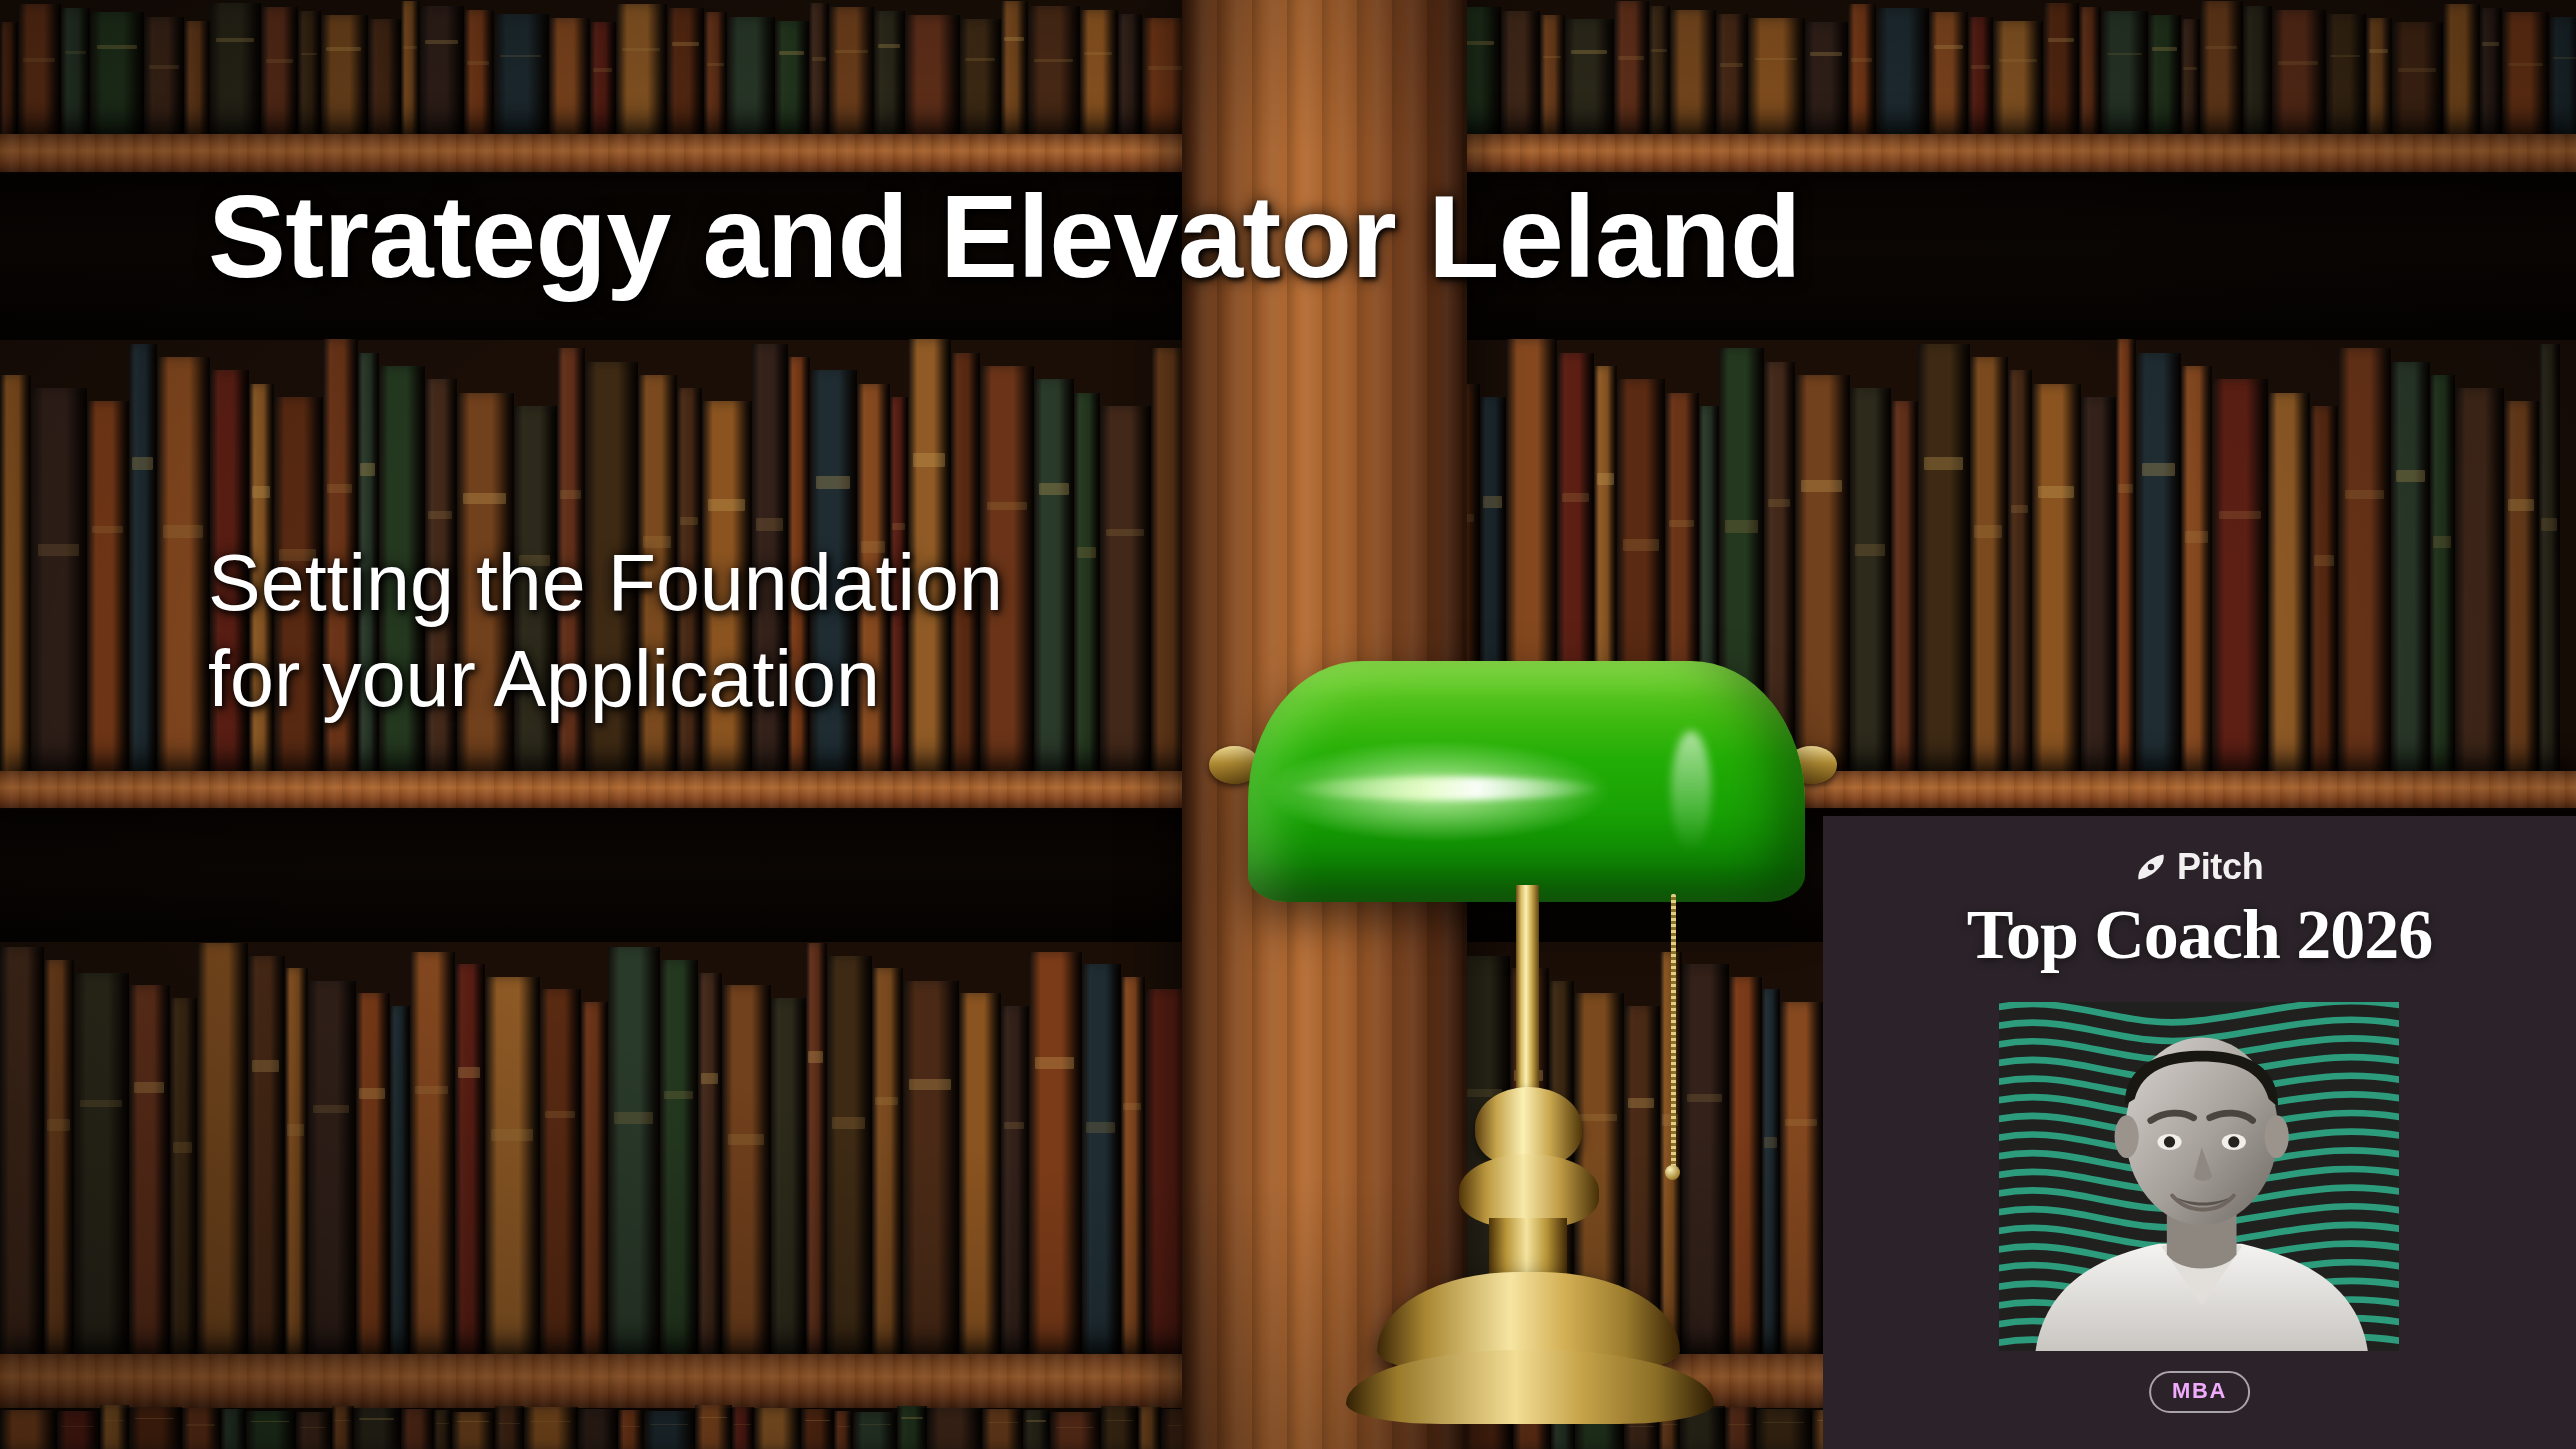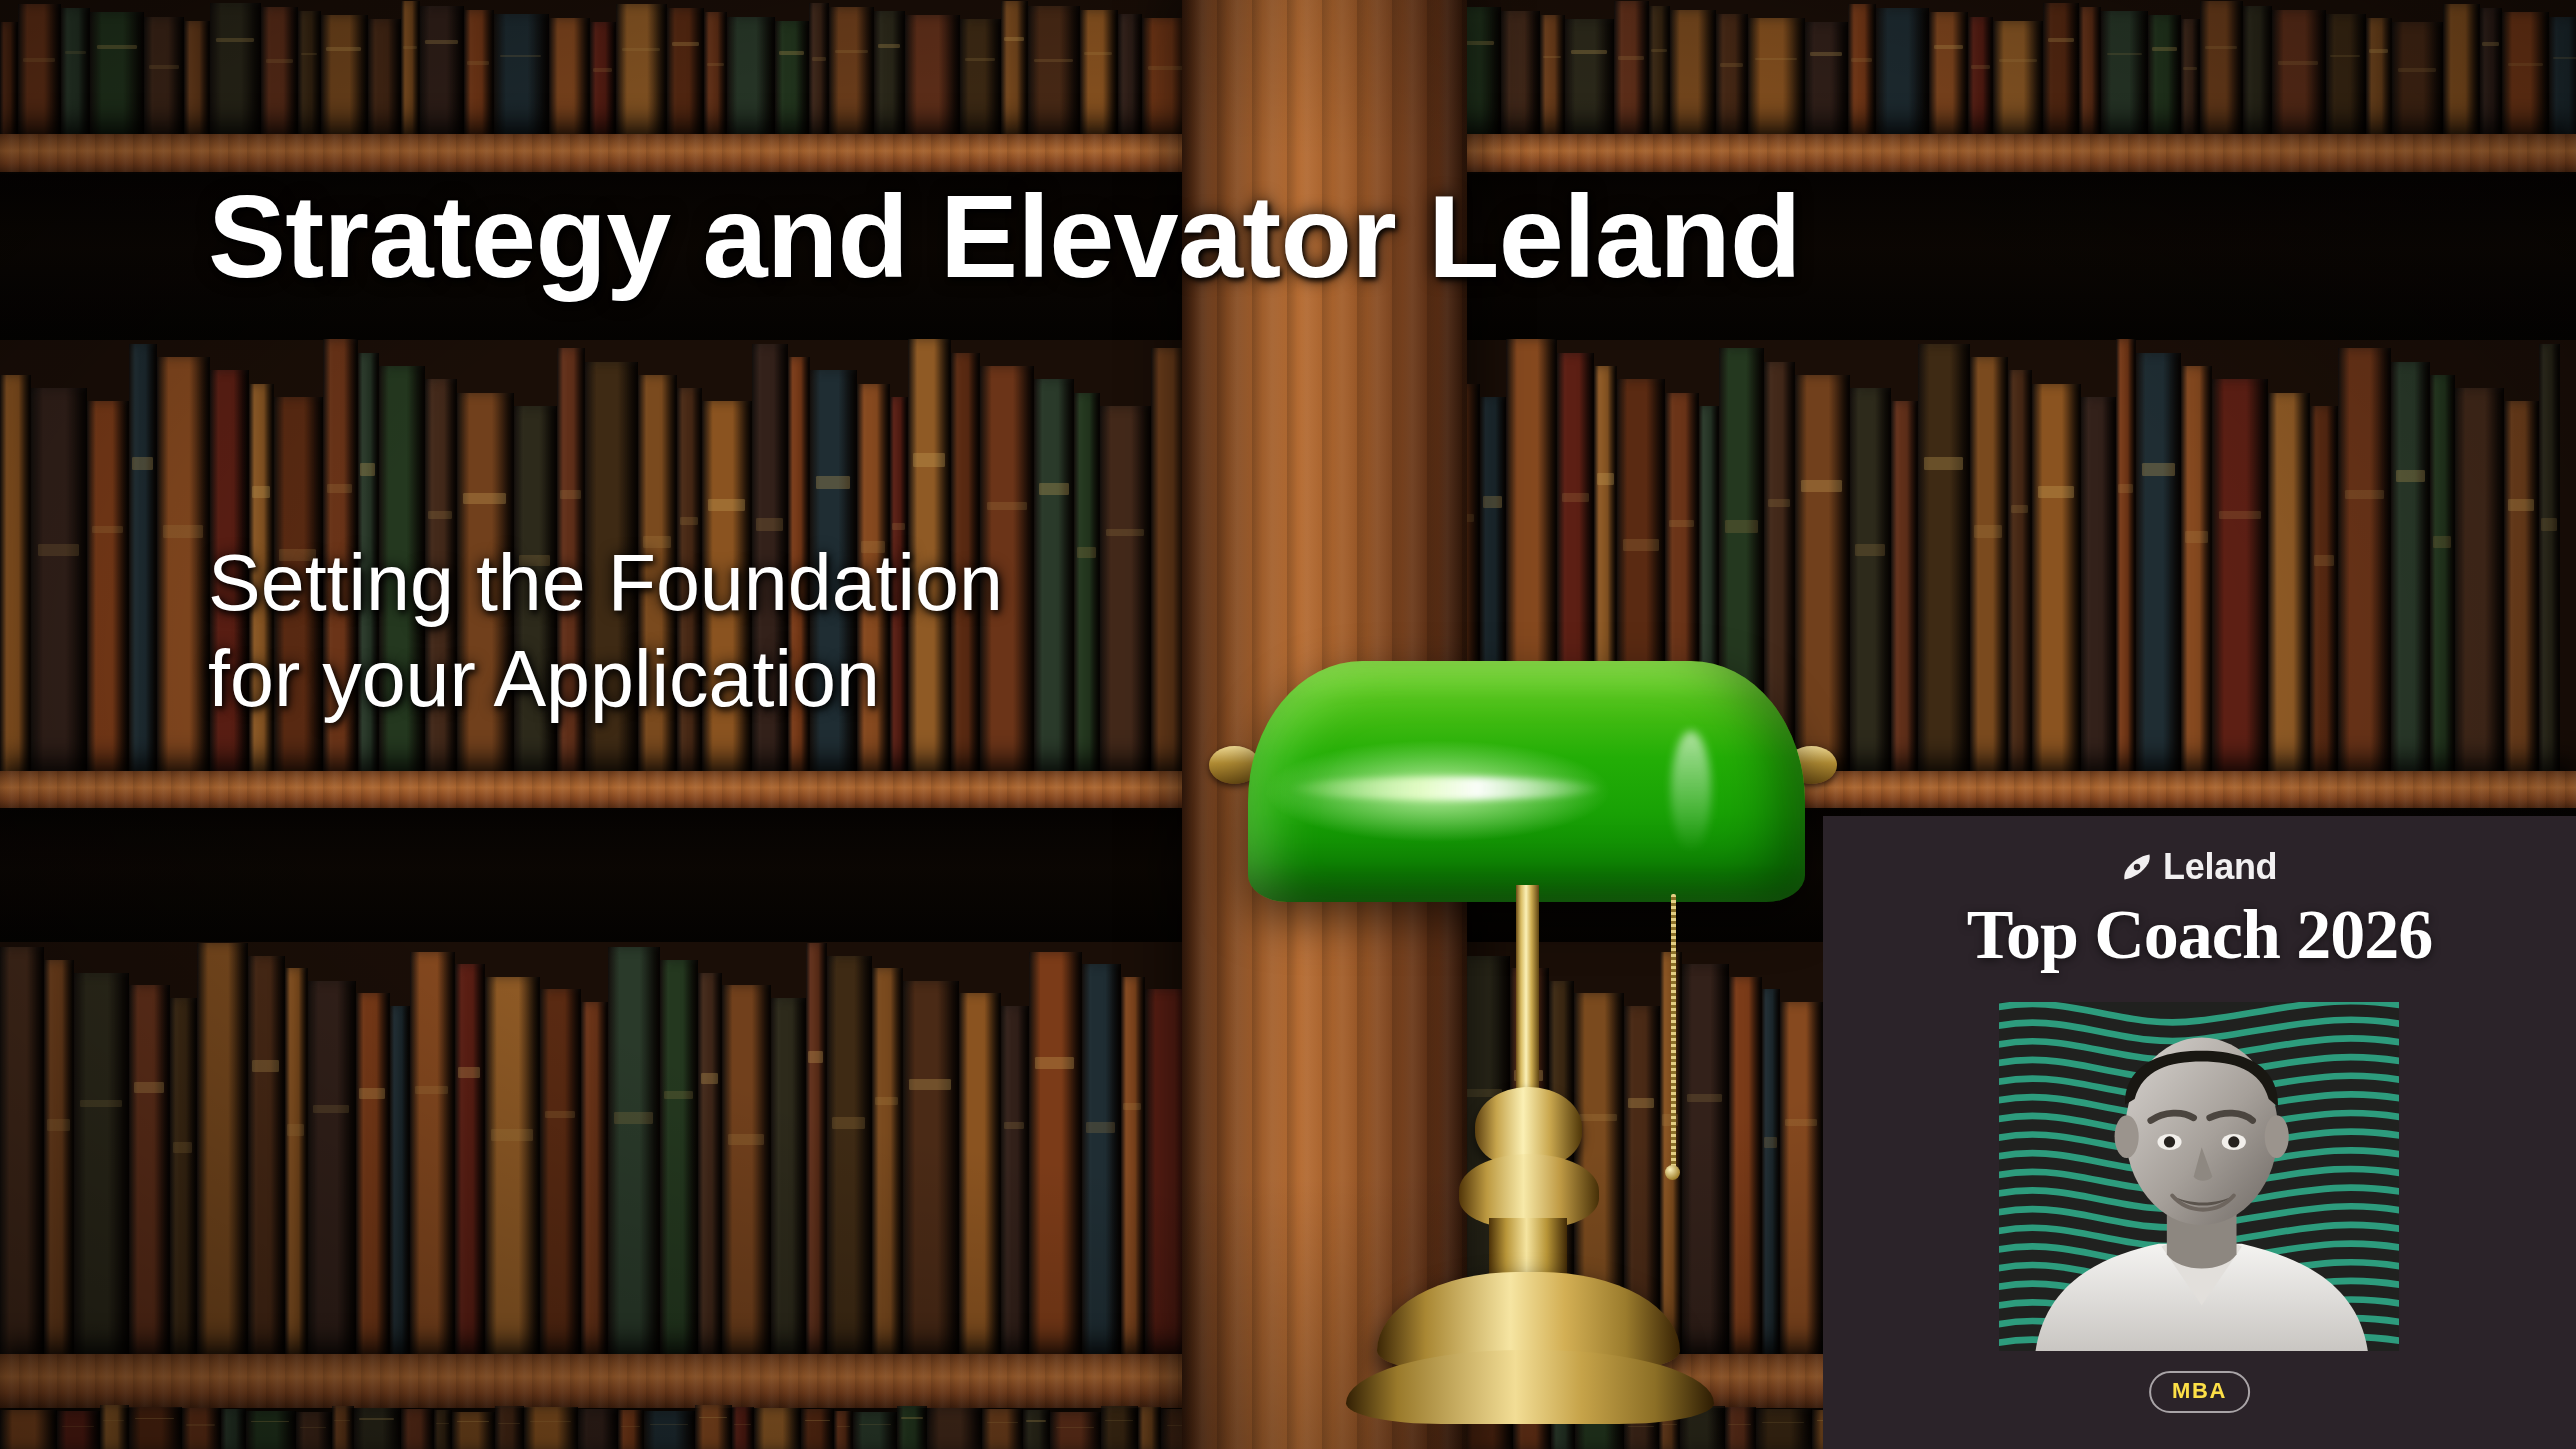--- a/index.html
+++ b/index.html
@@ -353,21 +353,21 @@
     top: 555px;
     transform: translateX(-50%);
     min-width: 63px;
     padding: 5.4px 17.4px 6.7px;
     border: 2.7px solid #a9a4a7;
     border-radius: 27px;
     text-align: center;
     font-size: 22px;
     font-weight: bold;
     letter-spacing: 1.7px;
-    color: #fde047;
+    color: #f0abfc;
     background: transparent;
   }
 </style>
 </head>
 <body>
 
 <div class="slide">
 
   <div class="shelf-bg">
 
@@ -692,21 +692,21 @@
   <div class="slide-subtitle">Setting the Foundation
 for your Application</div>
 
   <div class="coach-card">
 
     <div class="coach-brand">
       <svg class="leland-mark" viewBox="0 0 48 48">
         <path d="M44 4 C30 6 14 16 6 30 C4 34 3 40 4 44 C18 42 34 32 42 18 C44 14 45 8 44 4 Z" fill="#f2f0f1"></path>
         <circle cx="24" cy="24" r="5.2" fill="#2b2329"></circle>
       </svg>
-      <span class="coach-brand-name">Leland</span>
+      <span class="coach-brand-name">Pitch</span>
     </div>
 
     <div class="coach-headline">Top Coach 2026</div>
 
     <div class="coach-photo">
 
       <svg class="wave-bg" viewBox="0 0 300 262" preserveAspectRatio="none">
         <rect width="300" height="262" fill="#20211f"></rect>
         <g fill="none" stroke="#2d9c7d" stroke-width="5">
           <path d="M-10 6 C 50 -10 90 22 150 14 C 215 6 250 -8 310 4"></path>

